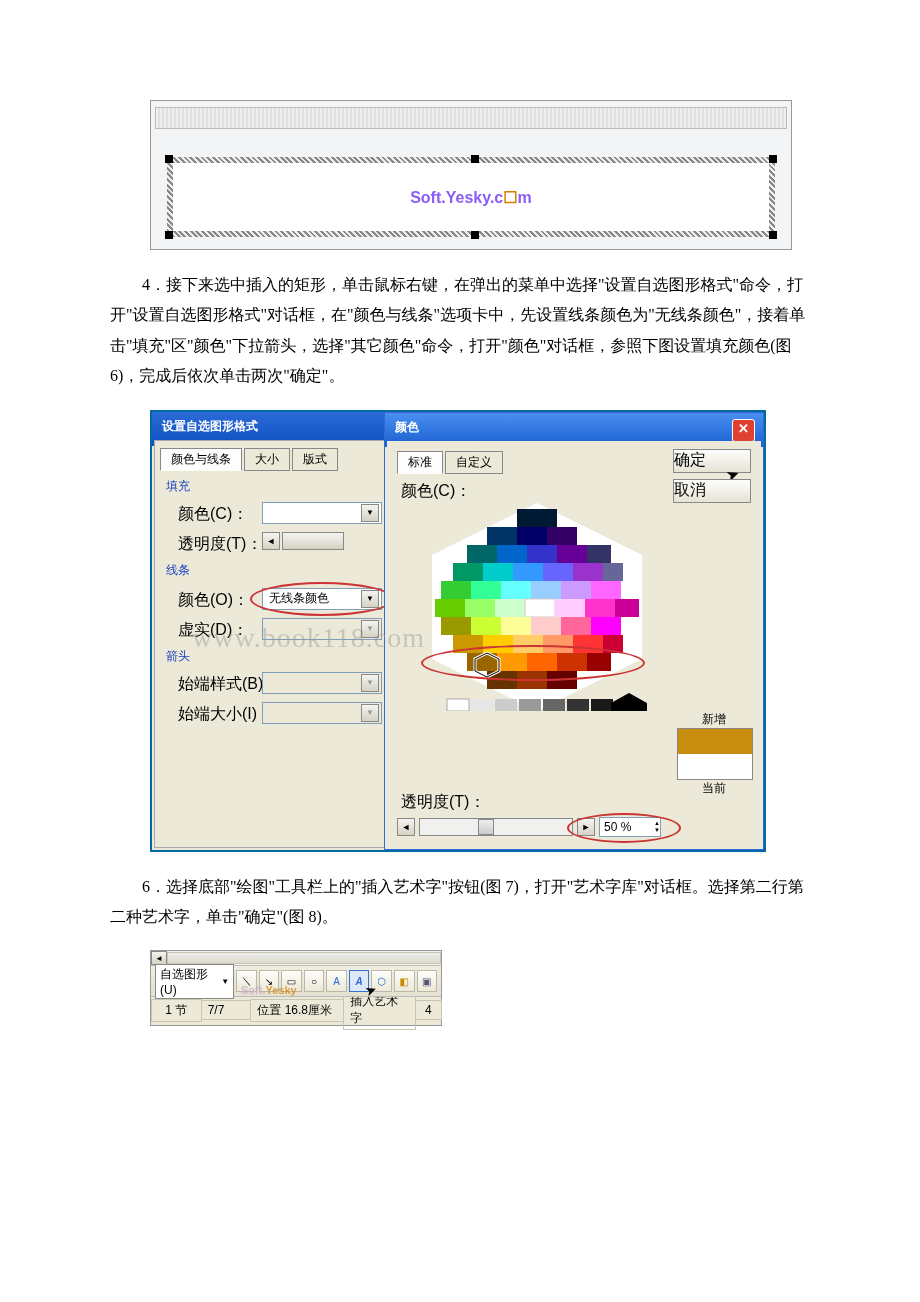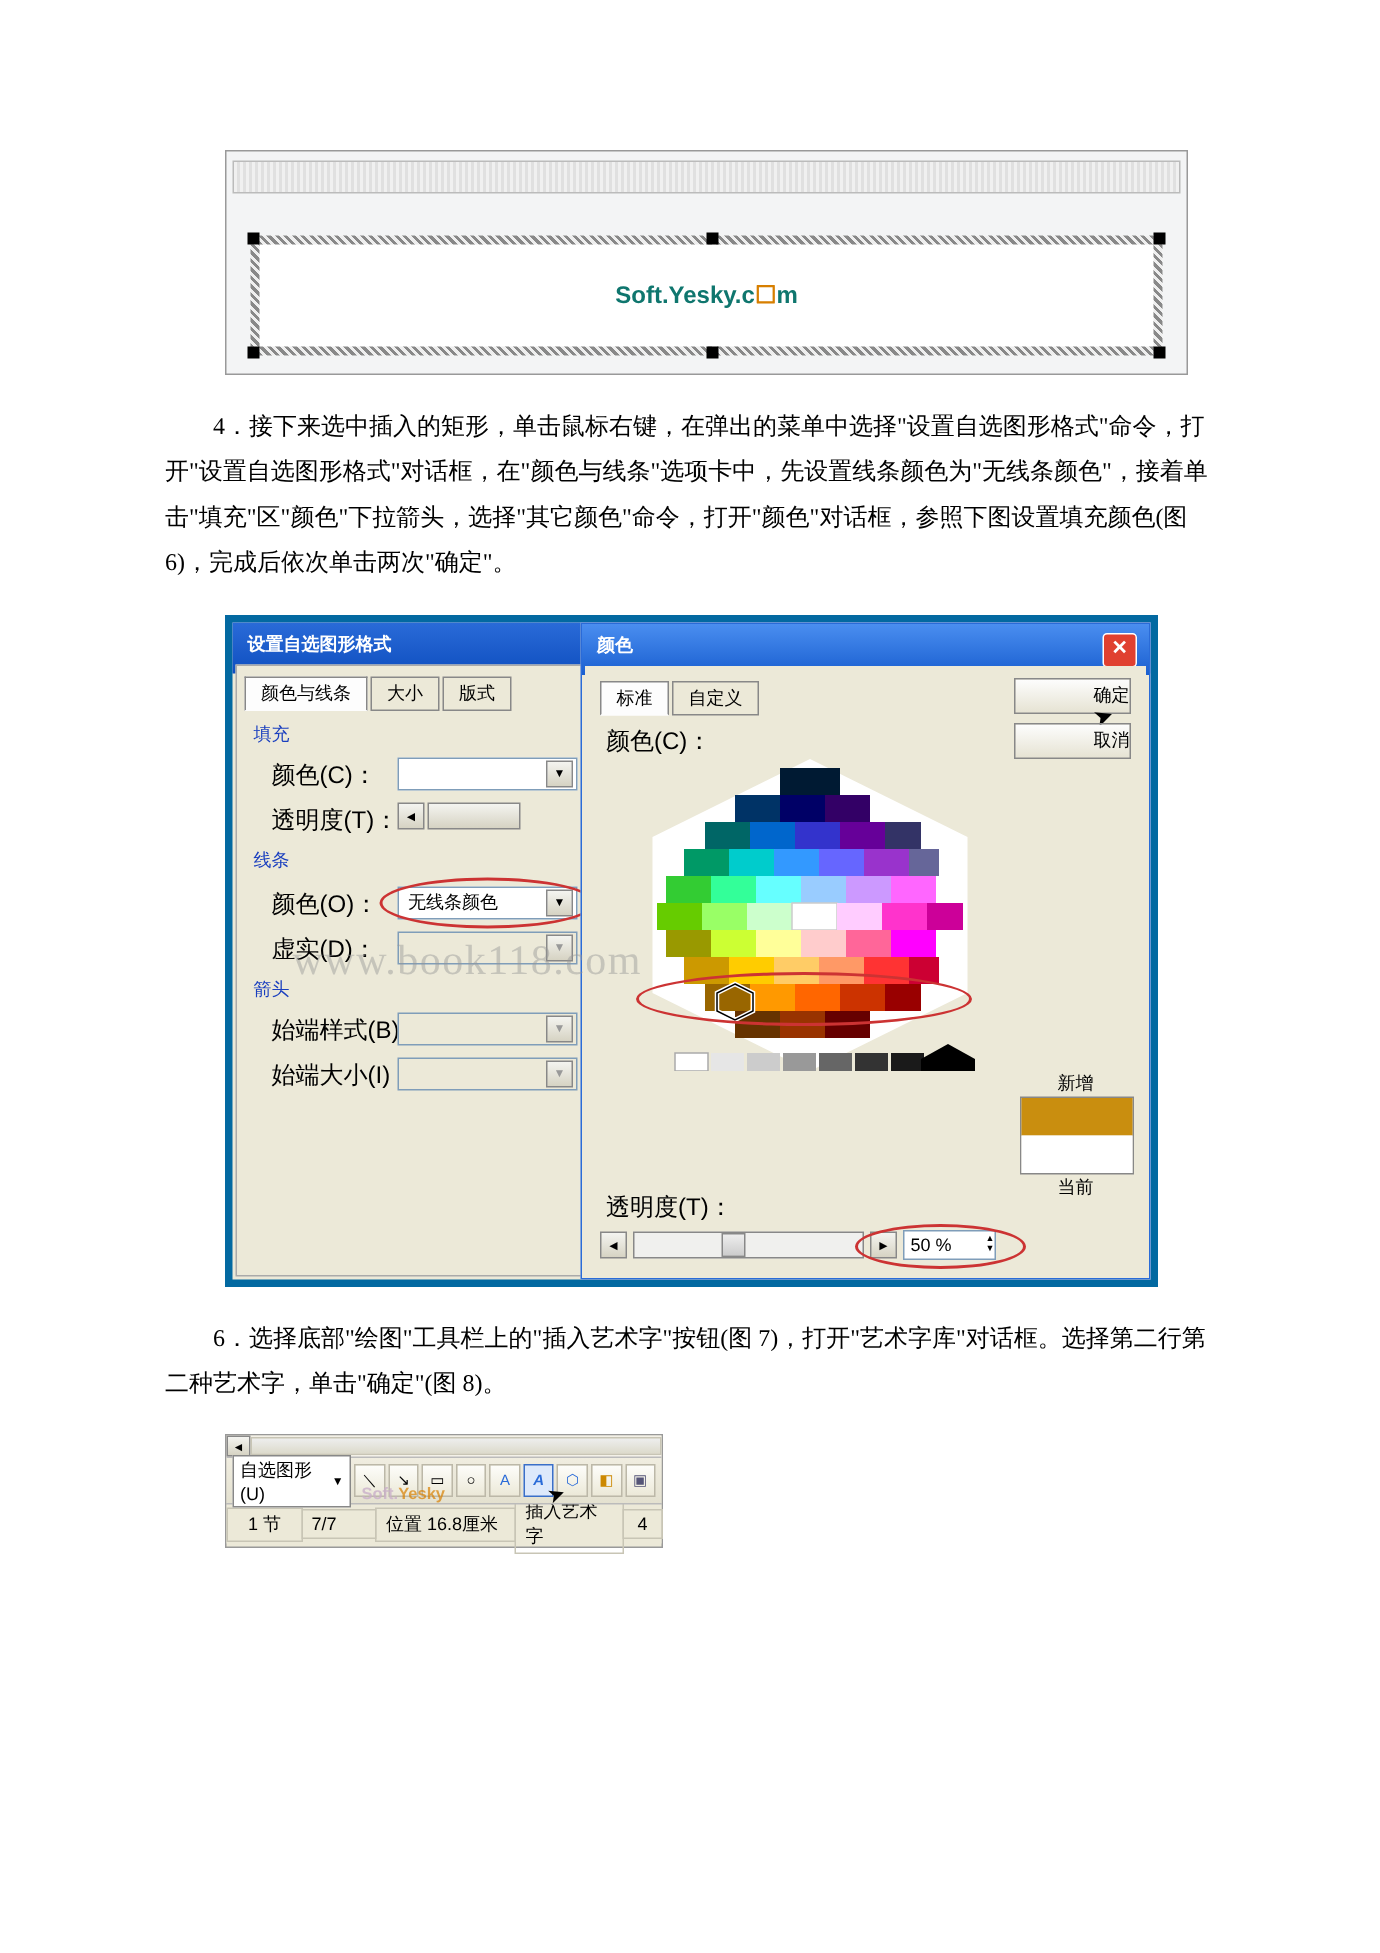--- a/index.html
+++ b/index.html
@@ -42,33 +42,33 @@
   .fig1 .handle {
     position: absolute;
     width: 8px; height: 8px;
     background: #000;
   }
   .watermark1 {
     font-family: Arial, sans-serif;
     font-size: 16px;
     font-weight: bold;
   }
-  .watermark1 .g1 { color: #0f766e; }
+  .watermark1 .g1 { color: #8b5cf6; }
   .watermark1 .g2 { color: #d77f00; }
   .para {
     margin: 18px 0;
     line-height: 1.9;
     text-indent: 2em;
   }
   .fig2 {
     width: 612px;
     height: 438px;
     position: relative;
     background: #ece9d8;
-    border: 5px solid #0369a1;
+    border: 2px solid #0369a1;
     font-family: "Microsoft YaHei", "SimSun", sans-serif;
     font-size: 12px;
   }
   .fig2 .back-title {
     position: absolute;
     left: 0; right: 0; top: 0;
     height: 28px;
     background: linear-gradient(#2a6bd8,#0f4fc0);
     color: #fff;
     font-weight: bold;
@@ -166,23 +166,23 @@
   .tabs2 {
     position: absolute;
     left: 10px; top: 10px;
     display: flex; gap: 2px;
   }
   .dlgbtn {
     position: absolute;
     width: 76px; height: 22px;
     border: 1px solid #888;
     background: linear-gradient(#fdfdfd,#e6e3d3);
-    text-align: right;
+    text-align: left;
     line-height: 20px;
-    font-size: 12px;
+    font-size: 16px;
   }
   .hexwrap {
     position: absolute;
     left: 30px; top: 62px;
     width: 260px; height: 230px;
   }
   .hexagon-bg {
     width: 240px; height: 208px;
     position: relative;
   }

